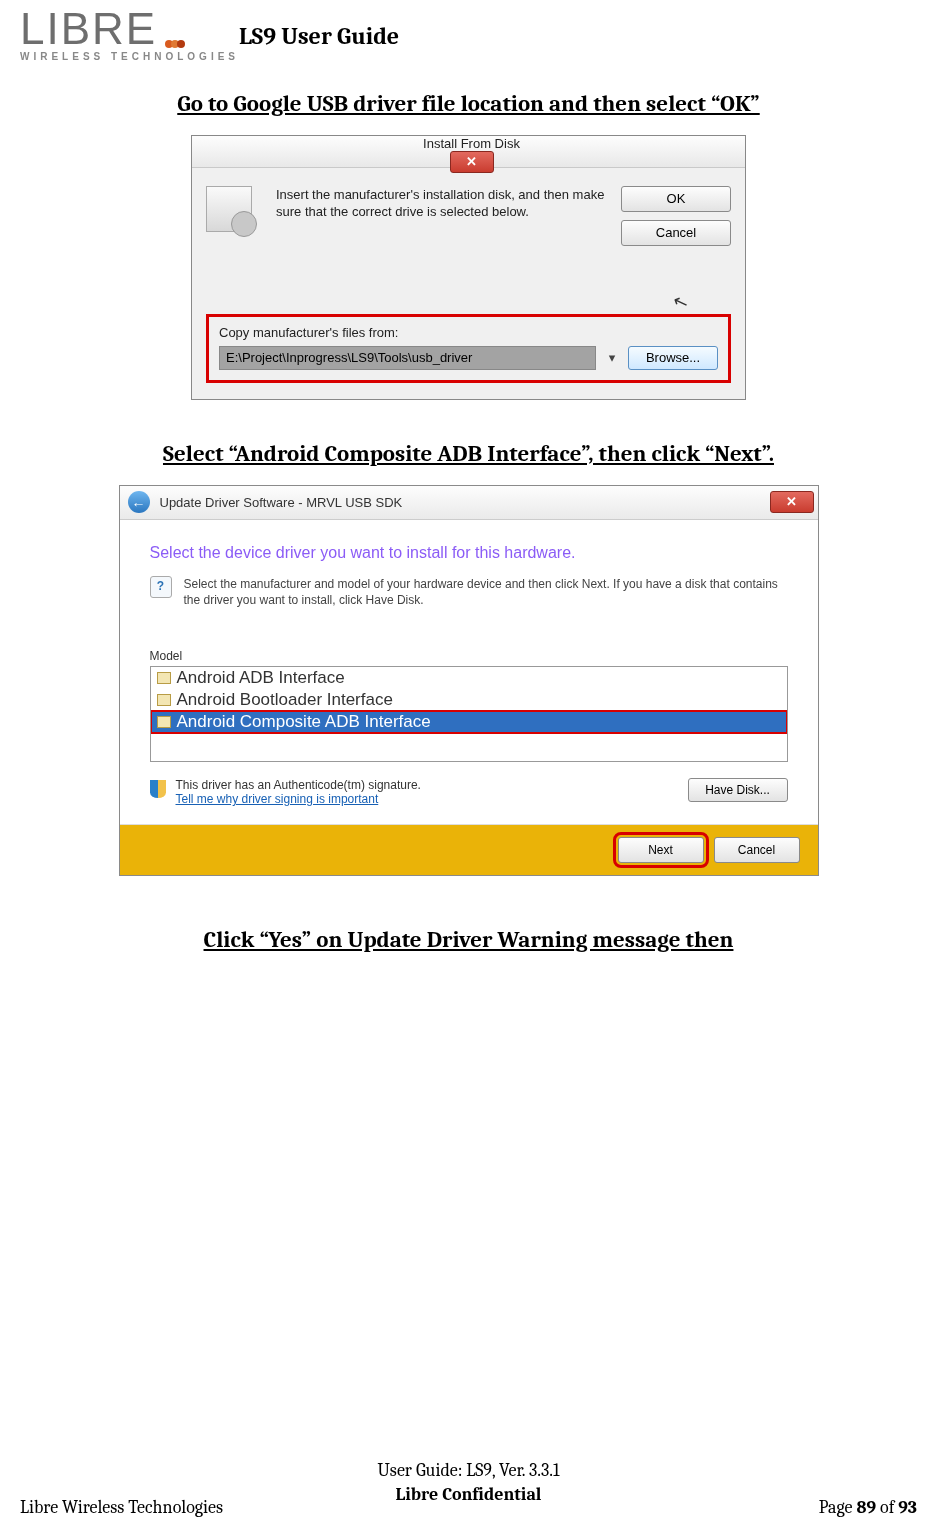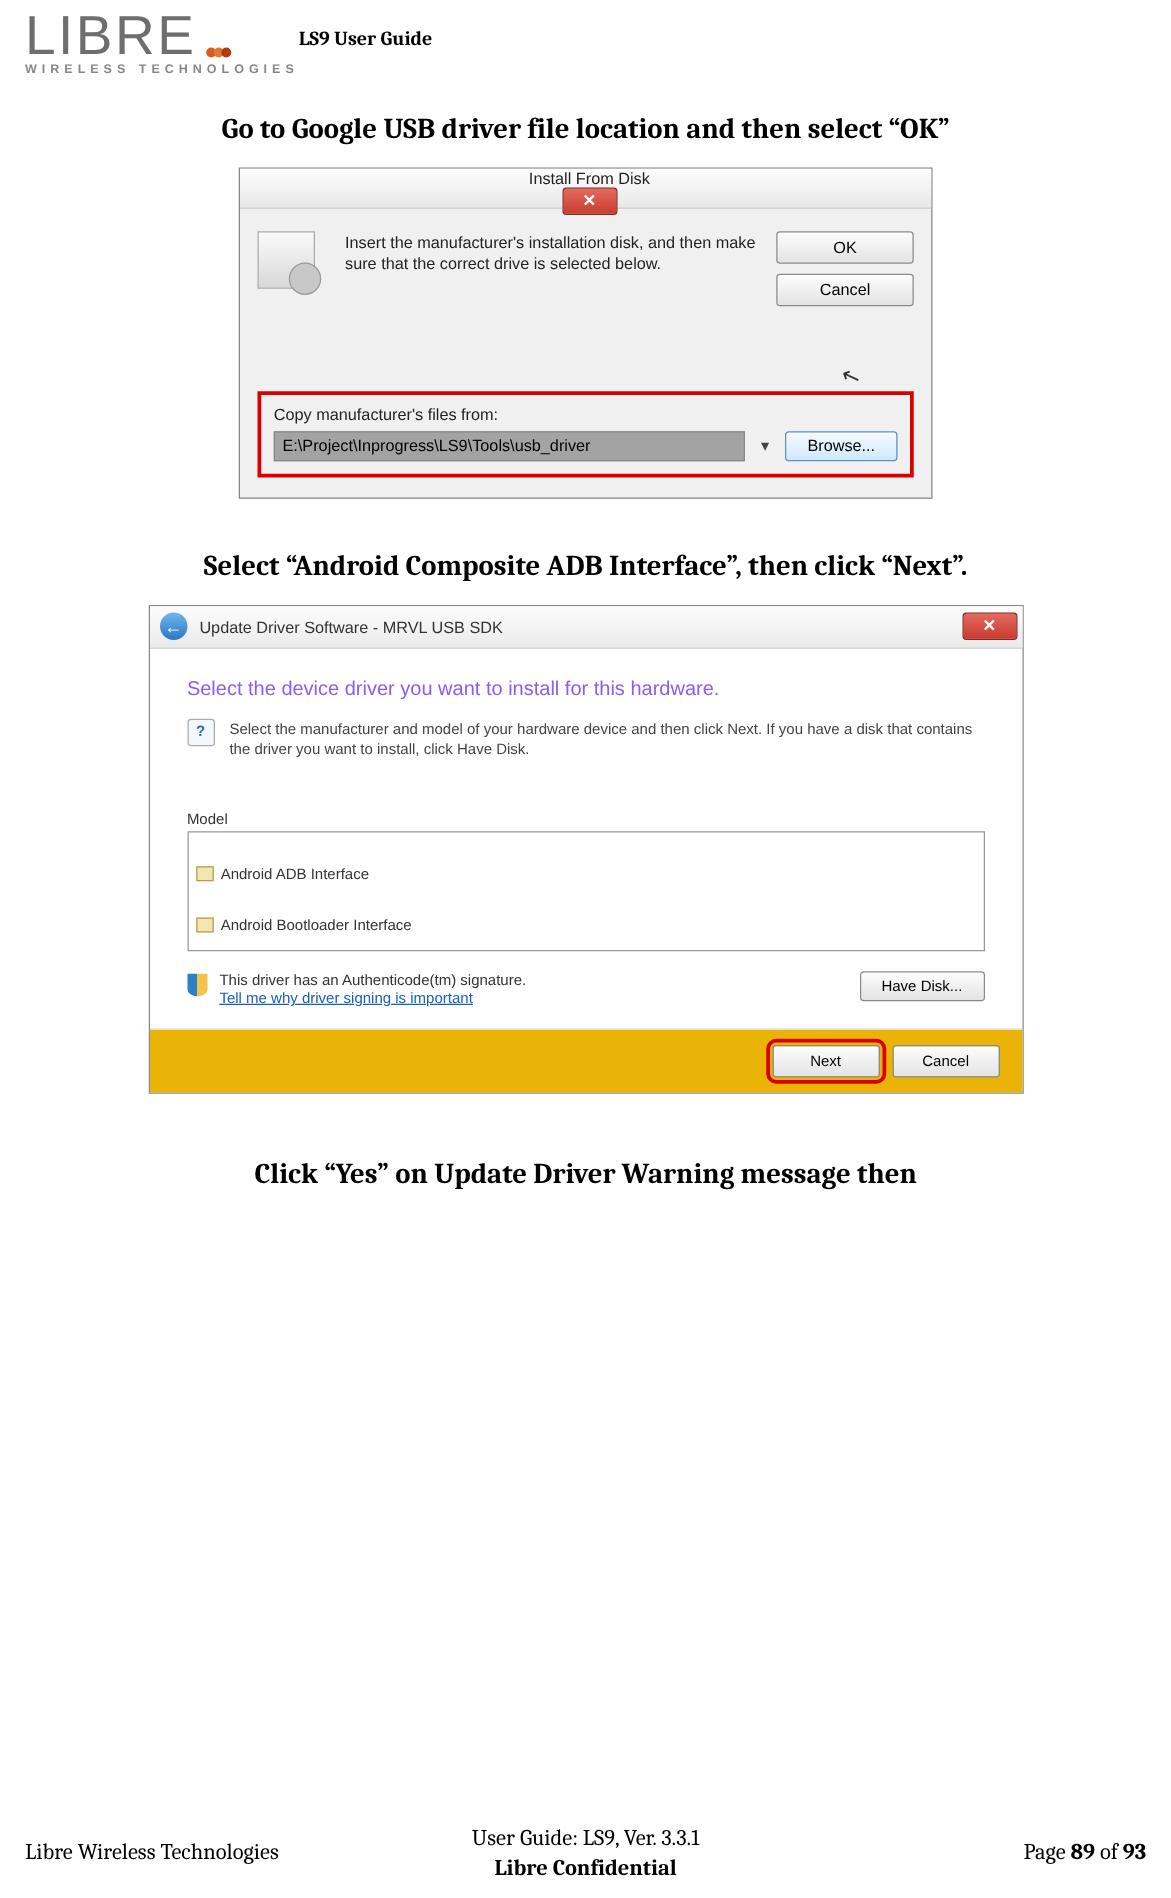--- a/index.html
+++ b/index.html
@@ -42,29 +42,30 @@
   .dot3 { background:#b33a0f; margin-left:-2px; }
   .logo-sub {
     font-size: 10px;
     letter-spacing: 4px;
     color: #888;
     margin-top: 2px;
     font-weight: 600;
   }
   .doc-title {
     font-weight: bold;
-    font-size: 16px;
+    font-size: 24px;
     padding-top: 12px;
   }
   .instruction {
     font-weight: bold;
     font-size: 23px;
     text-align: center;
     margin: 28px auto 18px auto;
     width: 90%;
+    text-decoration: underline;
   }
   
   .dlg1 {
     width: 555px;
     margin: 0 auto 40px auto;
     border: 1px solid #888;
     background: #f0f0f0;
     font-family: "Segoe UI", Tahoma, sans-serif;
     font-size: 13px;
     color: #222;
@@ -219,22 +220,21 @@
   }
   .model-box {
     border:1px solid #999;
     height: 96px;
     background:#fff;
     overflow:hidden;
   }
   .model-row {
     display:flex; align-items:center; gap:6px;
     padding: 1px 6px;
-    font-size:12px;
-    margin-top:25px;
+    font-size:17px;
   }
   .dev-icon {
     width:14px; height:12px;
     background:#f3e6b3;
     border:1px solid #b89c45;
   }
   .model-sel {
     background:#2f6fc0;
     color:#fff;
     outline:2px solid #d80000;
@@ -280,21 +280,21 @@
     font-family:inherit;
     font-size:12px;
   }
   .next-hl {
     outline: 3px solid #d80000;
     outline-offset: 2px;
   }
   
   .page-footer {
     position:absolute;
-    bottom: 26px;
+    bottom: 0;
     left: 0; right: 0;
     display:flex;
     justify-content:space-between;
     padding: 0 20px;
     font-size: 18px;
   }
   .footer-center {
     position:absolute;
     left:50%;
     transform:translateX(-50%);

